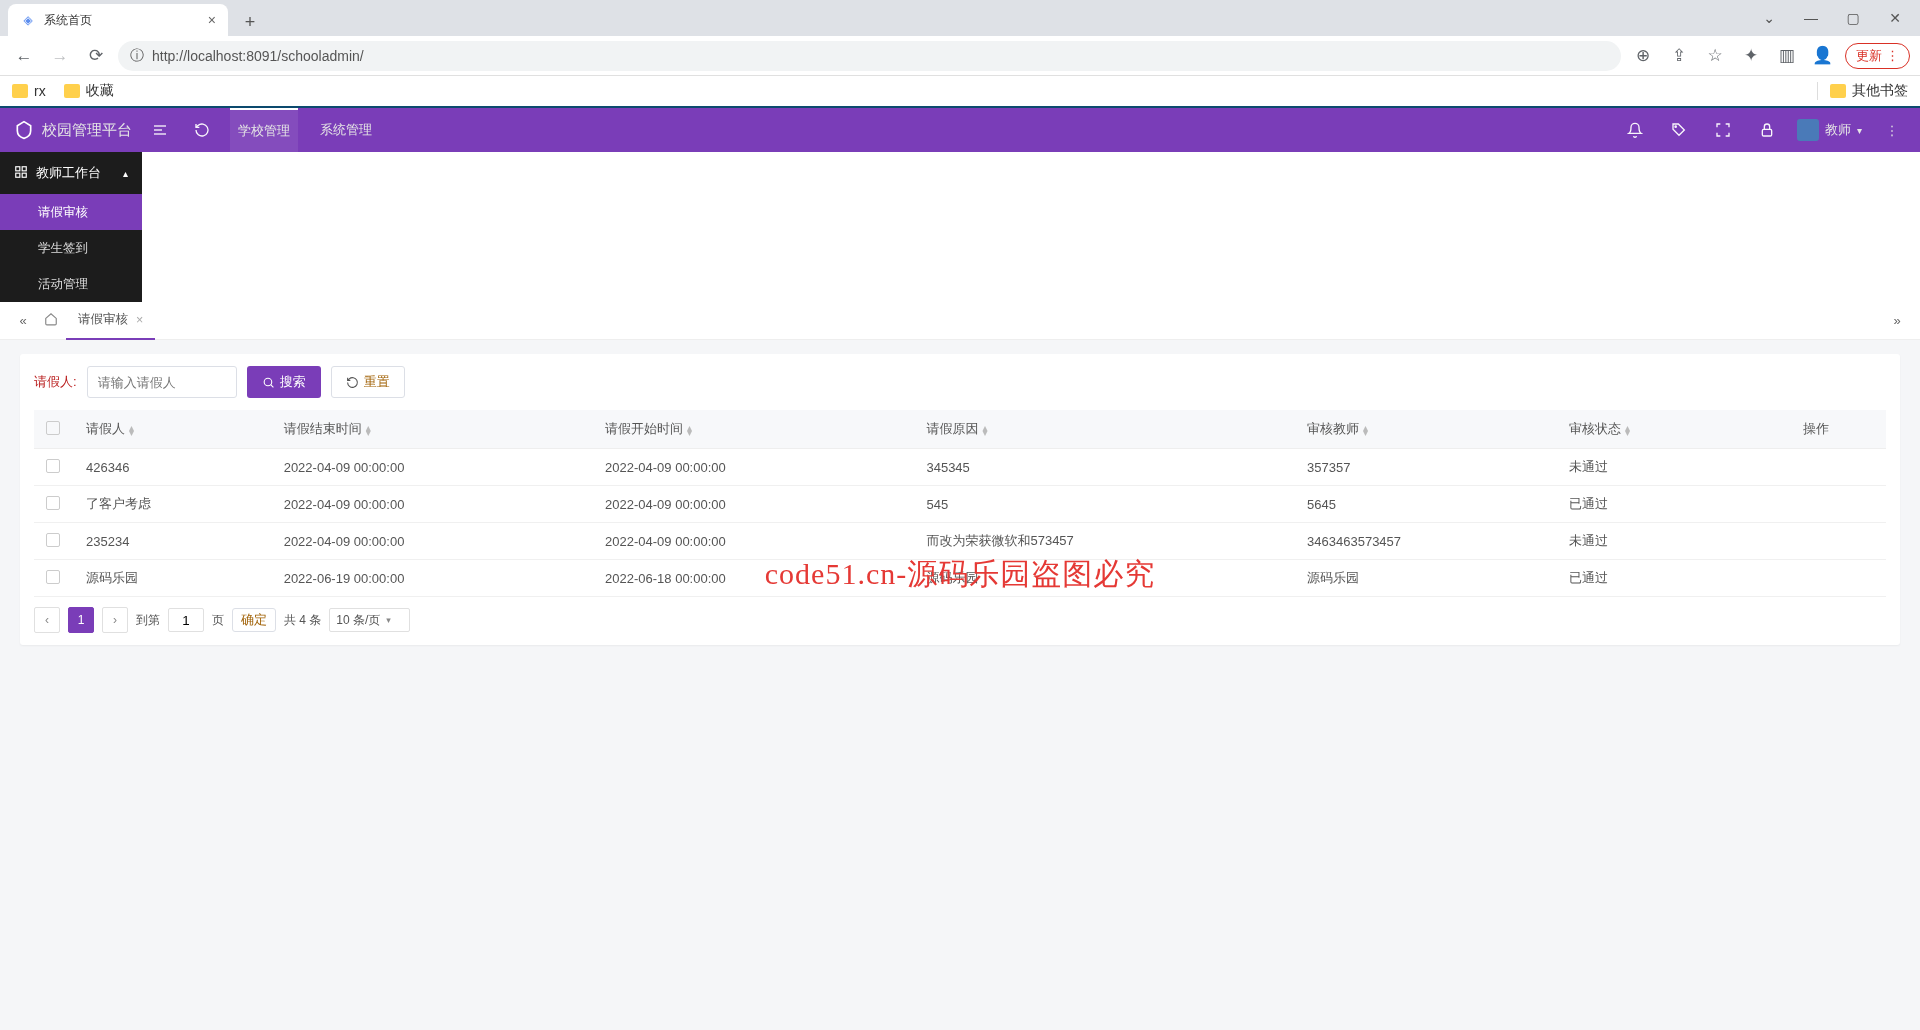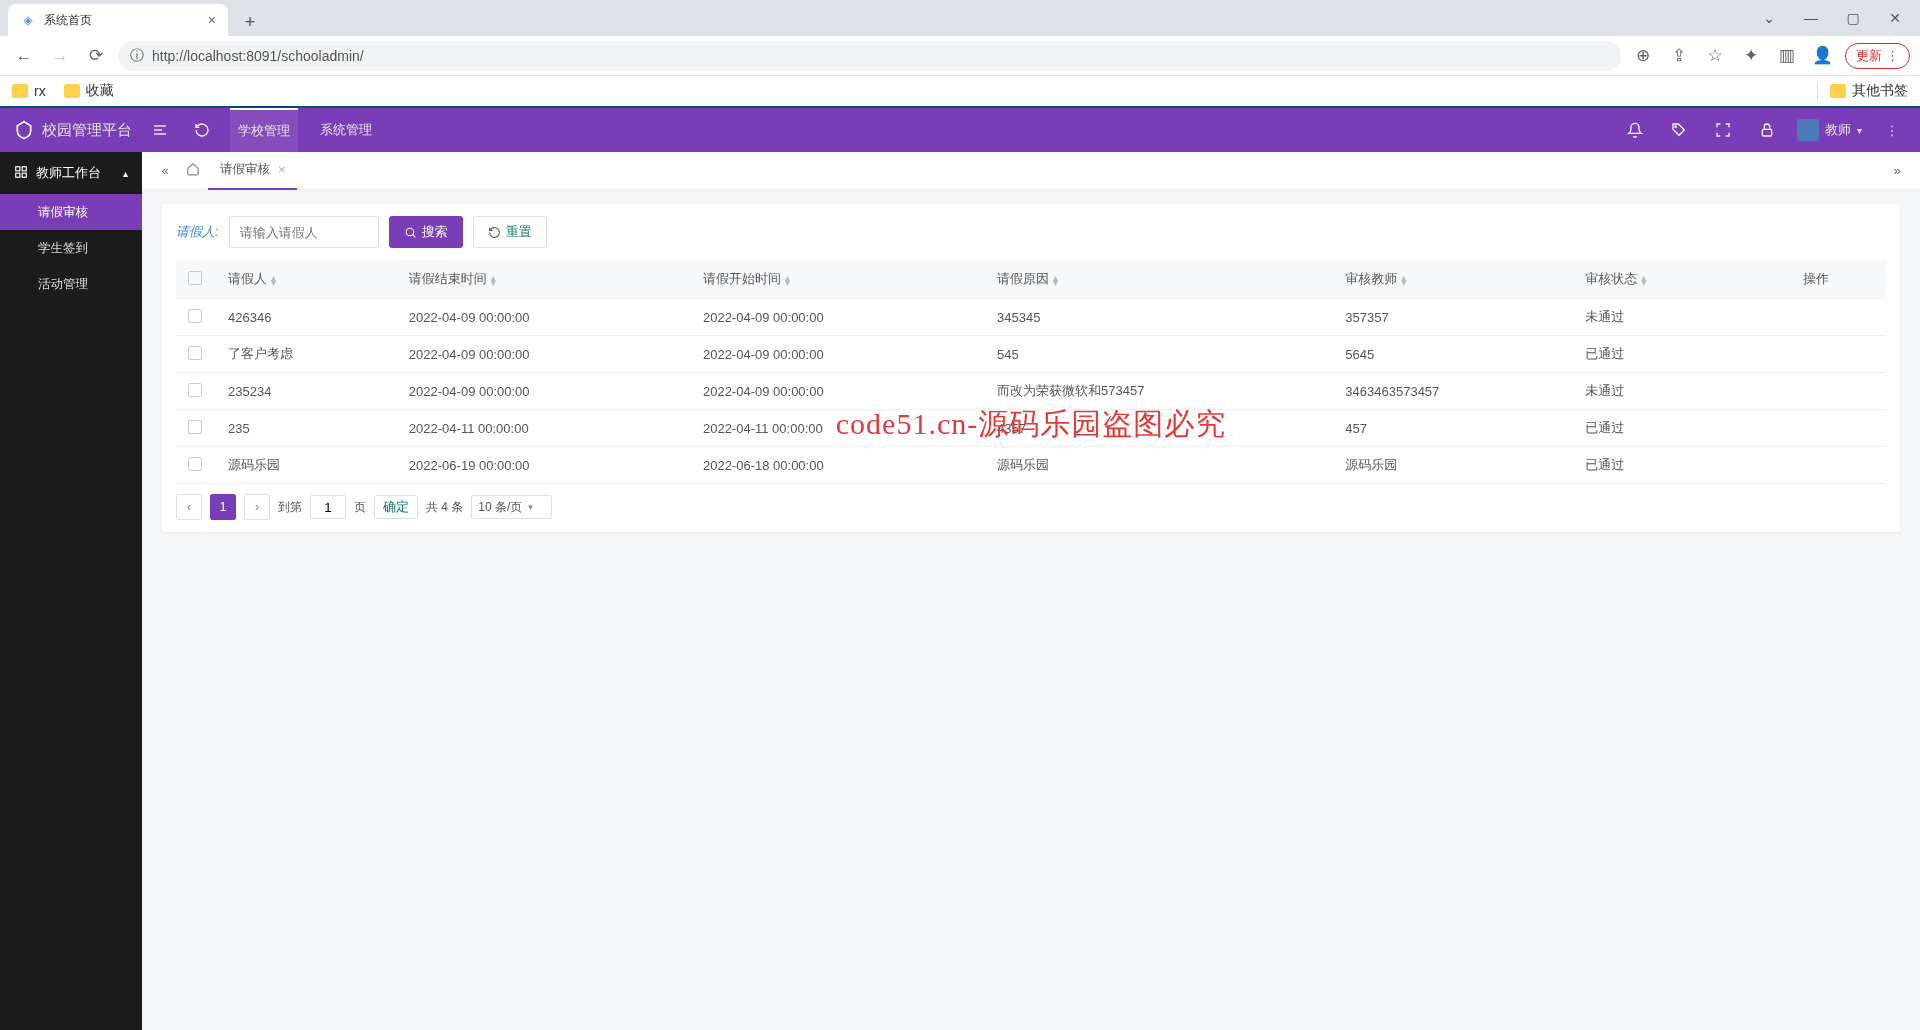--- a/index.html
+++ b/index.html
@@ -31,41 +31,41 @@
 .logo { display: flex; align-items: center; gap: 8px; font-size: 15px; font-weight: 500; }
 .logo-icon { width: 20px; height: 20px; display: inline-flex; align-items: center; justify-content: center; }
 .hdr-btn { width: 28px; height: 28px; display: flex; align-items: center; justify-content: center; cursor: pointer; opacity: .95; }
 .nav-link { padding: 0 8px; font-size: 13px; cursor: pointer; height: 44px; display: flex; align-items: center; }
 .nav-link.active { background: rgba(255,255,255,.08); border-top: 2px solid #fff; margin-top: -1px; }
 .hdr-right { margin-left: auto; display: flex; align-items: center; gap: 16px; }
 .user-chip { display: flex; align-items: center; gap: 6px; }
 .avatar { width: 22px; height: 22px; border-radius: 3px; background: #4a7ab8; display: inline-block; }
 
 
-.app-body { display: flex; height: calc(100vh - 36px - 40px - 32px - 44px); }
+.app-body { display: flex; height: calc(100vh - 36px - 40px - 32px - 44px); flex-direction: column; }
 .sidebar { width: 142px; background: #1c1c1c; color: #ccc; flex-shrink: 0; }
 .side-head { height: 42px; display: flex; align-items: center; padding: 0 14px; gap: 8px; font-size: 13px; color: #fff; cursor: pointer; }
 .side-head .chev { margin-left: auto; font-size: 10px; }
 .side-item { height: 36px; display: flex; align-items: center; padding-left: 38px; font-size: 12.5px; cursor: pointer; color: #ddd; }
 .side-item.active { background: #7a3db8; color: #fff; }
 
 .content { flex: 1; background: #f5f6f8; display: flex; flex-direction: column; }
 .tabbar { background: #fff; height: 38px; display: flex; align-items: center; padding: 0 10px; border-bottom: 1px solid #eee; }
 .tabbar .nav-ctl { width: 26px; text-align: center; color: #666; cursor: pointer; }
 .tabbar .home { width: 30px; text-align: center; color: #888; cursor: pointer; }
 .page-tab { height: 38px; display: flex; align-items: center; padding: 0 12px; font-size: 12.5px; color: #555; gap: 8px; border-bottom: 2px solid #7a3db8; cursor: pointer; }
 .page-tab .x { color: #aaa; }
 
 .panel { margin: 14px 20px; background: #fff; border-radius: 3px; padding: 12px 14px; box-shadow: 0 1px 2px rgba(0,0,0,.05); position: relative; }
 .filter-row { display: flex; align-items: center; gap: 10px; margin-bottom: 12px; }
-.filter-row label { font-size: 13px; color: #3b82f6; font-style: italic; }
+.filter-row label { font-size: 13px; color: #b91c1c; }
 .inp { height: 32px; border: 1px solid #dcdfe6; border-radius: 3px; padding: 0 10px; font-size: 13px; color: #7f1d1d; width: 150px; }
 .btn { height: 32px; border-radius: 3px; padding: 0 14px; font-size: 13px; cursor: pointer; display: inline-flex; align-items: center; gap: 5px; border: 1px solid transparent; }
 .btn-primary { background: #7a3db8; color: #fff; }
-.btn-plain { background: #fff; border-color: #dcdfe6; color: #0f766e; }
+.btn-plain { background: #fff; border-color: #dcdfe6; color: #a16207; }
 
 table { width: 100%; border-collapse: collapse; font-size: 13px; }
 thead th { background: #f7f8fa; text-align: left; padding: 10px 12px; font-weight: 500; color: #555; border-bottom: 1px solid #eee; }
 tbody td { padding: 9px 12px; border-bottom: 1px solid #f0f0f0; color: #555; }
 .sort { color: #bbb; font-size: 10px; display: inline-flex; flex-direction: column; line-height: 5px; margin-left: 4px; vertical-align: middle; }
 .chk { width: 14px; height: 14px; border: 1px solid #ccc; border-radius: 2px; display: inline-block; }
 
 .pager { display: flex; align-items: center; gap: 8px; margin-top: 10px; font-size: 12px; color: #555; }
 .pg-btn { width: 26px; height: 26px; border: 1px solid #e0e0e0; border-radius: 2px; display: flex; align-items: center; justify-content: center; cursor: pointer; color: #888; }
 .pg-btn.cur { background: #7a3db8; color: #fff; border-color: #7a3db8; }
@@ -304,30 +304,20 @@
               <td>235234</td>
               <td>2022-04-09 00:00:00</td>
               <td>2022-04-09 00:00:00</td>
               <td>而改为荣获微软和573457</td>
               <td>3463463573457</td>
               <td>未通过</td>
               <td></td>
             </tr>
             <tr>
               <td><span class="chk"></span></td>
-              <td>235</td>
-              <td>2022-04-11 00:00:00</td>
-              <td>2022-04-11 00:00:00</td>
-              <td>4357</td>
-              <td>457</td>
-              <td>已通过</td>
-              <td></td>
-            </tr>
-            <tr>
-              <td><span class="chk"></span></td>
               <td>源码乐园</td>
               <td>2022-06-19 00:00:00</td>
               <td>2022-06-18 00:00:00</td>
               <td>源码乐园</td>
               <td>源码乐园</td>
               <td>已通过</td>
               <td></td>
             </tr>
           </tbody>
       </table>

